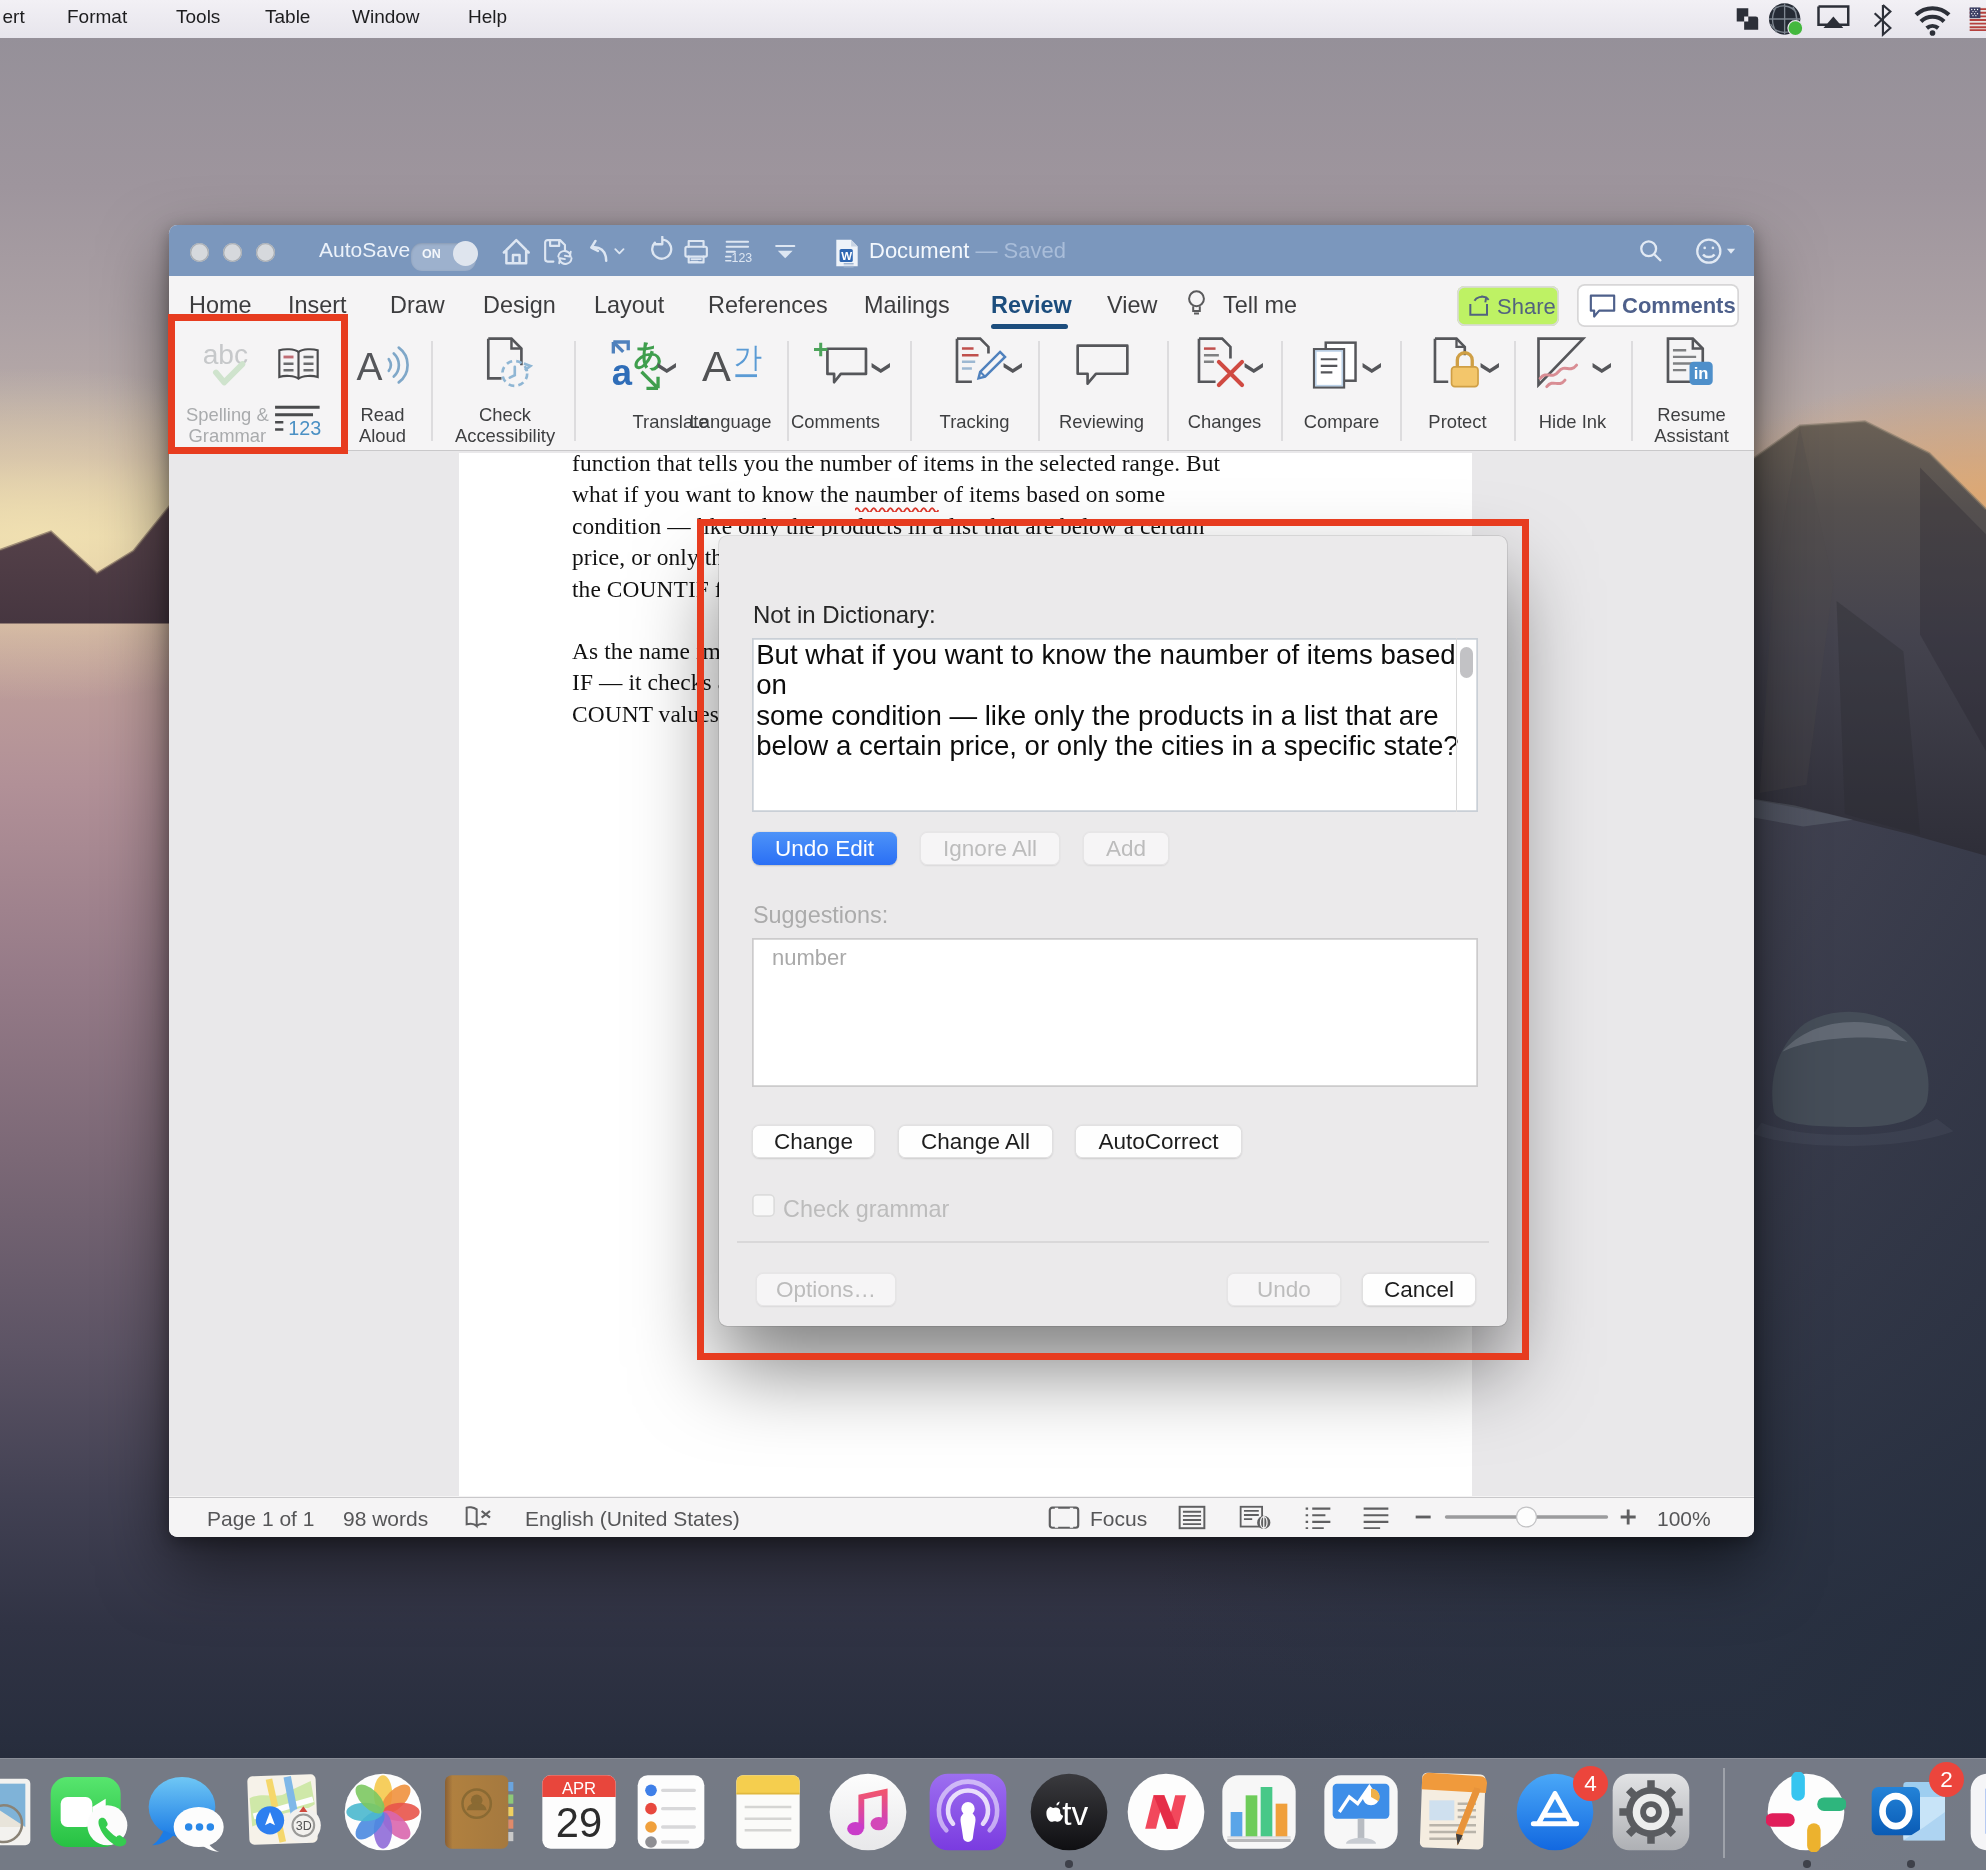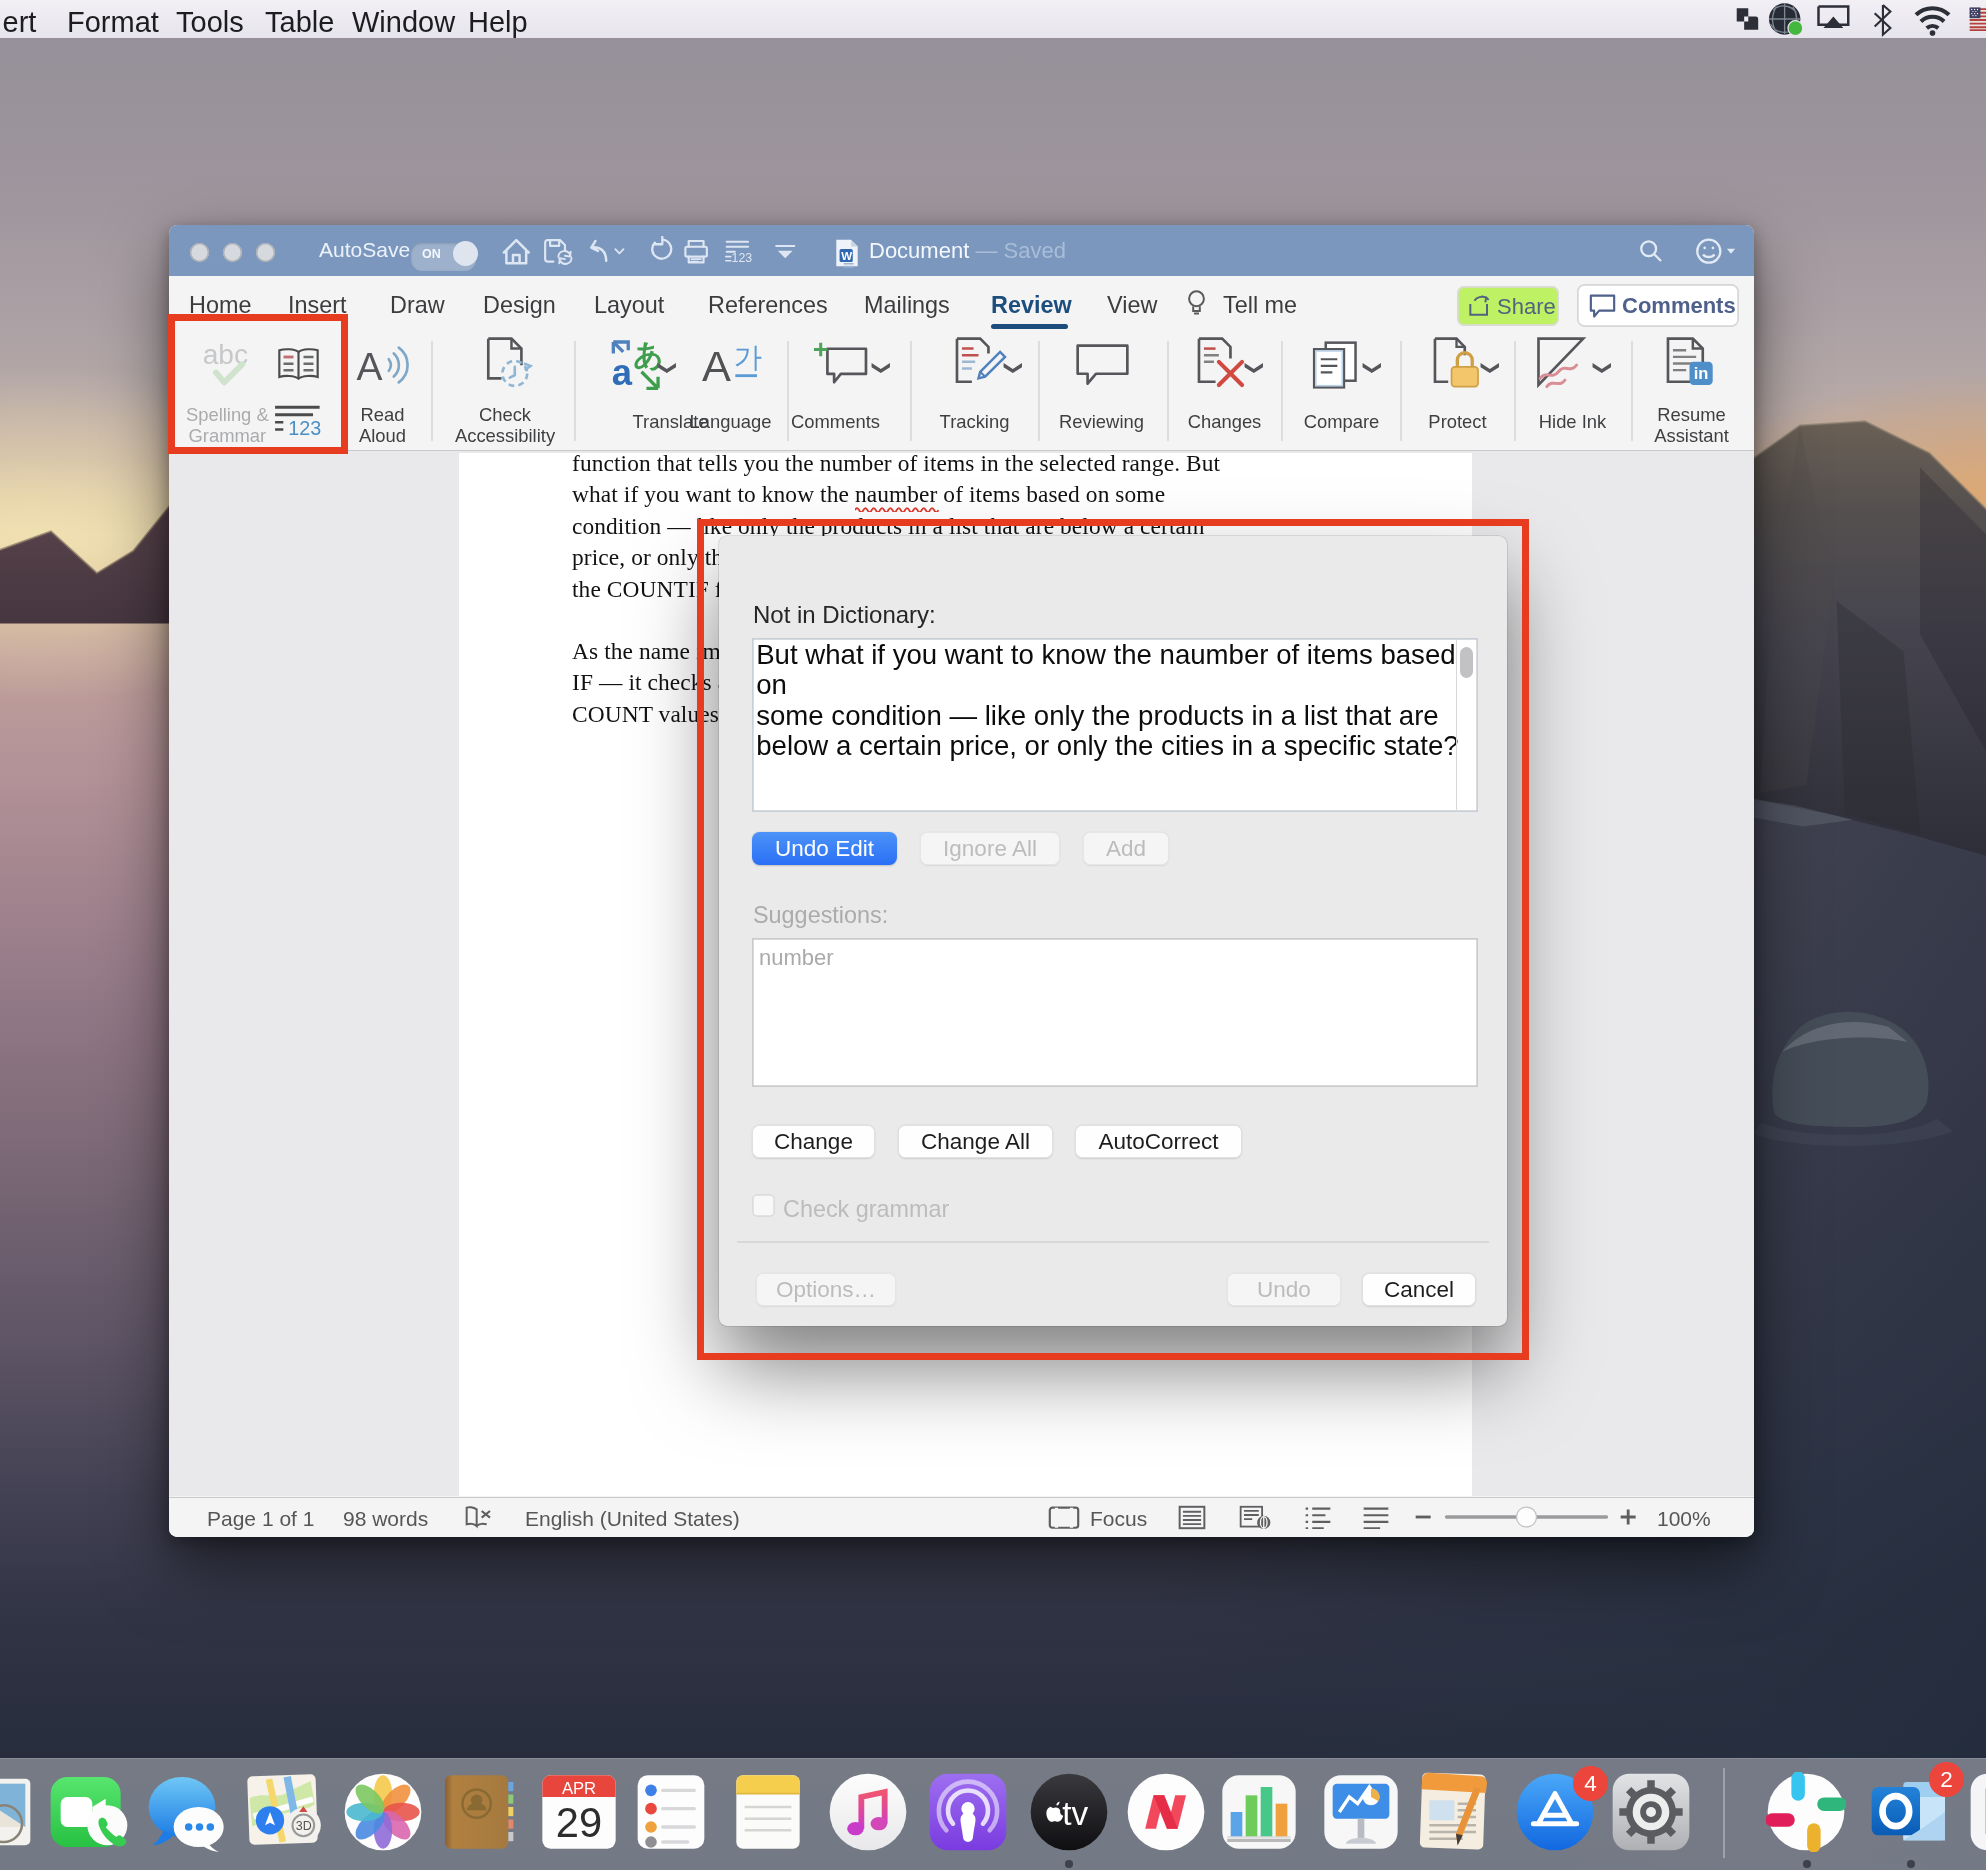--- a/index.html
+++ b/index.html
@@ -1,18 +1,18 @@
 <!DOCTYPE html>
 <html style="font-size:13.4px"><head><meta charset="utf-8">
 <style>
   html,body{margin:0;padding:0;}
   #screen{position:relative;width:1986px;height:1870px;overflow:hidden;font-family:"Liberation Sans",sans-serif;background:#555;}
   .abs{position:absolute;}
   
-  #menubar{left:0;top:0;width:1986px;height:38px;background:linear-gradient(#f2f0f5,#e7e5ec);color:#1d1d1f;font-size:29px;font-weight:500;}
+  #menubar{left:0;top:0;width:1986px;height:38px;background:linear-gradient(#f2f0f5,#e7e5ec);color:#1d1d1f;font-size:19px;font-weight:500;}
   #menubar .mi{position:absolute;top:5.8px;}
   
   #win{left:169px;top:225px;width:1585px;height:1312px;border-radius:8.3px;box-shadow:0 30px 67px rgba(0,0,0,.5), 0 5px 16.7px rgba(0,0,0,.35);background:#f4f3f4;}
   #titlebar{left:0;top:0;width:100%;height:51px;background:#7b97bd;border-radius:8.3px 8.3px 0 0;}
   .tl{top:17.5px;width:19px;height:19px;border-radius:50%;background:#d6d9dd;box-shadow:inset 0 0 0 1.3px #a9aeb4;}
   #tabrow{left:0;top:51px;width:100%;height:58px;background:#f5f4f5;}
   .tab{position:absolute;top:16px;font-size:23.4px;color:#3c3c3e;}
   #ribbon{left:0;top:109px;width:100%;height:117px;background:#f5f4f5;border-bottom:1.7px solid #c9c8ca;box-sizing:border-box;}
   .rsep{position:absolute;top:6.7px;height:100px;width:1.7px;background:#dddcde;}
   .rlabel{position:absolute;font-size:18.4px;line-height:21px;color:#3e3f41;text-align:center;white-space:pre;}
@@ -432,21 +432,21 @@
     <div class="abs" style="left:33px;top:102px;width:726px;height:174px;background:#fff;box-shadow:inset 0 0 0 1.7px #c9cfd6;">
       <div style="position:absolute;left:4.2px;top:1.7px;font-family:Liberation Sans, sans-serif;font-size:27.6px;line-height:30.5px;color:#0c0c0c;">But what if you want to know the naumber of items based on<br>some condition — like only the products in a list that are<br>below a certain price, or only the cities in a specific state?</div>
       <div style="position:absolute;right:0;top:0;width:21px;height:100%;border-left:0.8px solid #d8d8d8;"></div>
       <div style="position:absolute;right:5px;top:9.2px;width:13.4px;height:31px;border-radius:6.7px;background:#c2c2c5;"></div>
     </div>
     <div class="btn btn-blue" style="left:33px;top:296px;width:145px;line-height:33px;">Undo Edit</div>
     <div class="btn btn-dis" style="left:201px;top:296px;width:140px;line-height:33px;">Ignore All</div>
     <div class="btn btn-dis" style="left:364px;top:296px;width:86px;line-height:33px;">Add</div>
     <div class="abs" style="left:34px;top:366px;font-size:23.4px;color:#ababab;">Suggestions:</div>
     <div class="abs" style="left:33px;top:402px;width:726px;height:149px;background:#fff;box-shadow:inset 0 0 0 1.7px #cccbcc;">
-      <div style="position:absolute;left:7px;top:6.7px;font-size:22px;color:#a9a9a9;text-align:center;">number</div>
+      <div style="position:absolute;left:20px;top:6.7px;font-size:22px;color:#a9a9a9;text-align:center;">number</div>
     </div>
     <div class="btn btn-wht" style="left:33px;top:589px;width:123px;line-height:33px;">Change</div>
     <div class="btn btn-wht" style="left:179px;top:589px;width:155px;line-height:33px;">Change All</div>
     <div class="btn btn-wht" style="left:356px;top:589px;width:167px;line-height:33px;">AutoCorrect</div>
     <div class="abs" style="left:33px;top:658px;width:23.4px;height:23.4px;border-radius:5px;background:#f8f8f8;box-shadow:inset 0 0 0 1.7px #dcdcdc;"></div>
     <div class="abs" style="left:64px;top:660px;font-size:23.4px;color:#bcbcbc;">Check grammar</div>
     <div class="abs" style="left:17.5px;top:705px;width:752px;height:1.7px;background:#d9d8d9;"></div>
     <div class="btn btn-dis" style="left:37px;top:737px;width:140px;line-height:33px;">Options…</div>
     <div class="btn btn-dis" style="left:508px;top:737px;width:114px;line-height:33px;">Undo</div>
     <div class="btn btn-wht" style="left:643px;top:737px;width:114px;line-height:33px;">Cancel</div>

